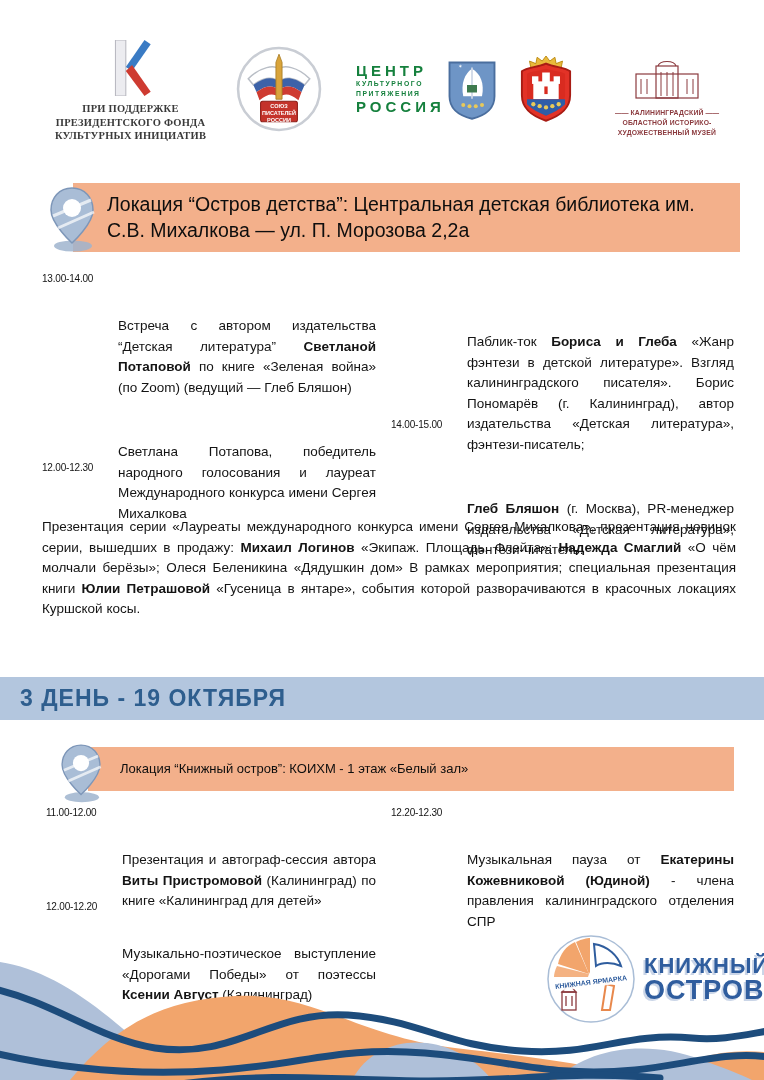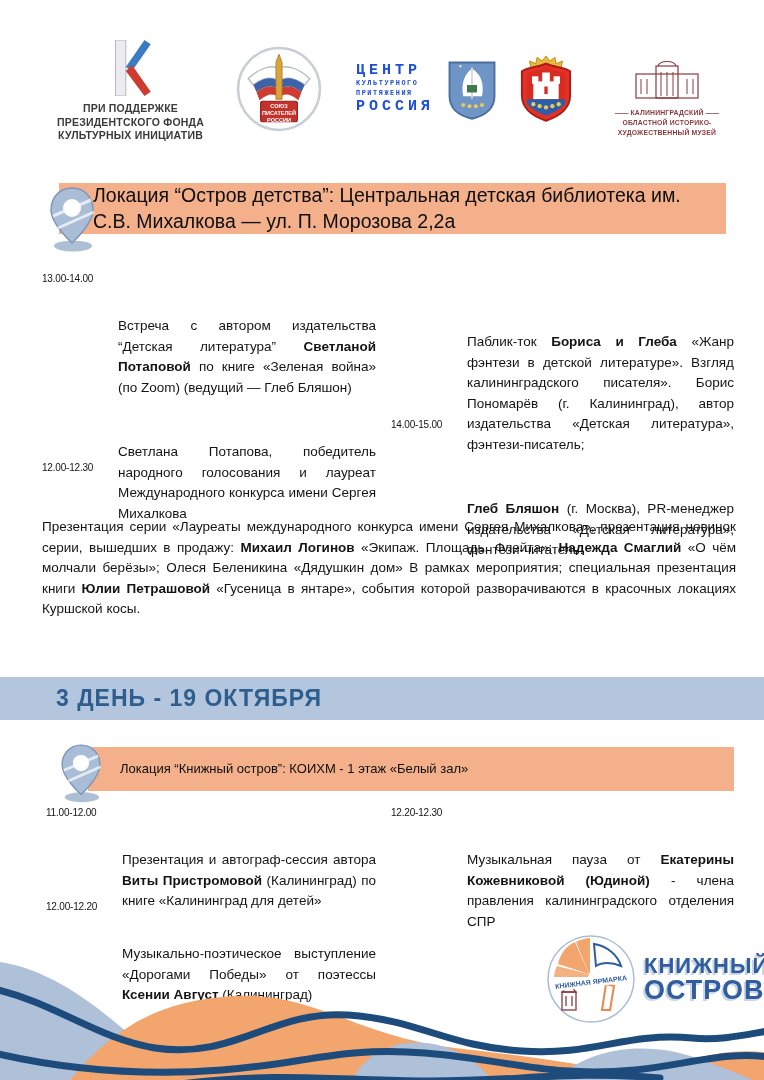--- a/index.html
+++ b/index.html
@@ -6,44 +6,44 @@
   body { background:#888; display:flex; justify-content:center; }
   .page {
     position:relative; width:764px; height:1080px; background:#ffffff;
     overflow:hidden; font-family:"Liberation Sans","DejaVu Sans",sans-serif;
     color:#141414;
   }
   
   .logo { position:absolute; }
   .logo-pf { left:48px; top:40px; width:165px; text-align:center; }
   .logo-pf svg { display:block; margin:0 auto 6px auto; }
-  .pf-caption { font-size:10.5px; font-weight:700; color:#3a3a3a; line-height:1.3; letter-spacing:.2px; }
+  .pf-caption { font-size:10.5px; font-weight:700; color:#3a3a3a; line-height:1.3; letter-spacing:.2px;font-family:Liberation Serif, serif; }
   .logo-wu { left:236px; top:46px; width:86px; height:86px; }
-  .logo-cc { left:356px; top:62px; width:78px; text-align:left; color:#1d4ed8;font-family:Liberation Mono, monospace; }
+  .logo-cc { left:356px; top:62px; width:78px; text-align:left; color:#15803d; }
   .cc-big { font-size:15px; font-weight:700; letter-spacing:4px; line-height:1.15; }
   .cc-small { font-size:6.8px; font-weight:700; letter-spacing:1.6px; line-height:1.4; }
   .logo-city { left:446px; top:60px; }
   .logo-reg { left:518px; top:56px; }
   .logo-mus { left:592px; top:58px; width:150px; text-align:center; }
   .mus-caption { font-size:6.8px; font-weight:700; color:#8B3A3E; line-height:1.5; letter-spacing:.2px; }
   .mus-caption .dash { letter-spacing:0; }
   
   .loc-banner {
     position:absolute; background:#F3B08B; display:flex; align-items:center;
     font-size:19.5px; line-height:1.3; color:#0e0e0e;
   }
-  .loc1 { left:59px; top:183px; width:667px; height:51px; padding:4px 12px 4px 34px;align-items:center; }
+  .loc1 { left:73px; top:183px; width:667px; height:69px; padding:4px 12px 4px 34px;align-items:center; }
   .loc2 { left:88px; top:747px; width:646px; height:44px; padding:4px 10px 4px 32px; font-size:13px; }
   .pin { position:absolute; z-index:2; }
   .pin1 { left:42px; top:186px; }
   .pin2 { left:54px; top:742px; }
   .day-banner {
     position:absolute; left:0; top:677px; width:764px; height:43px;
     background:#B3C6DE; color:#2E5E8E; font-size:23px; font-weight:700;
-    letter-spacing:1px; line-height:43px; padding-left:56px;
+    letter-spacing:1px; line-height:43px; padding-left:20px;
   }
   
   .event { position:absolute; display:flex; }
   .time { flex:none; width:76px; font-size:10px; letter-spacing:-0.2px; padding-top:1px; }
   .etext { flex:1; font-size:13.5px; line-height:1.52; text-align:justify; }
   .etext .para { display:block;margin-top:44px; }
   .etext .b { font-weight:700; }
   .ev1 { left:42px;  top:272px; width:334px; }
   .ev2 { left:391px; top:288px; width:343px;align-items:center; }
   .ev3 { left:42px;  top:461px; width:694px;flex-direction:column; }

